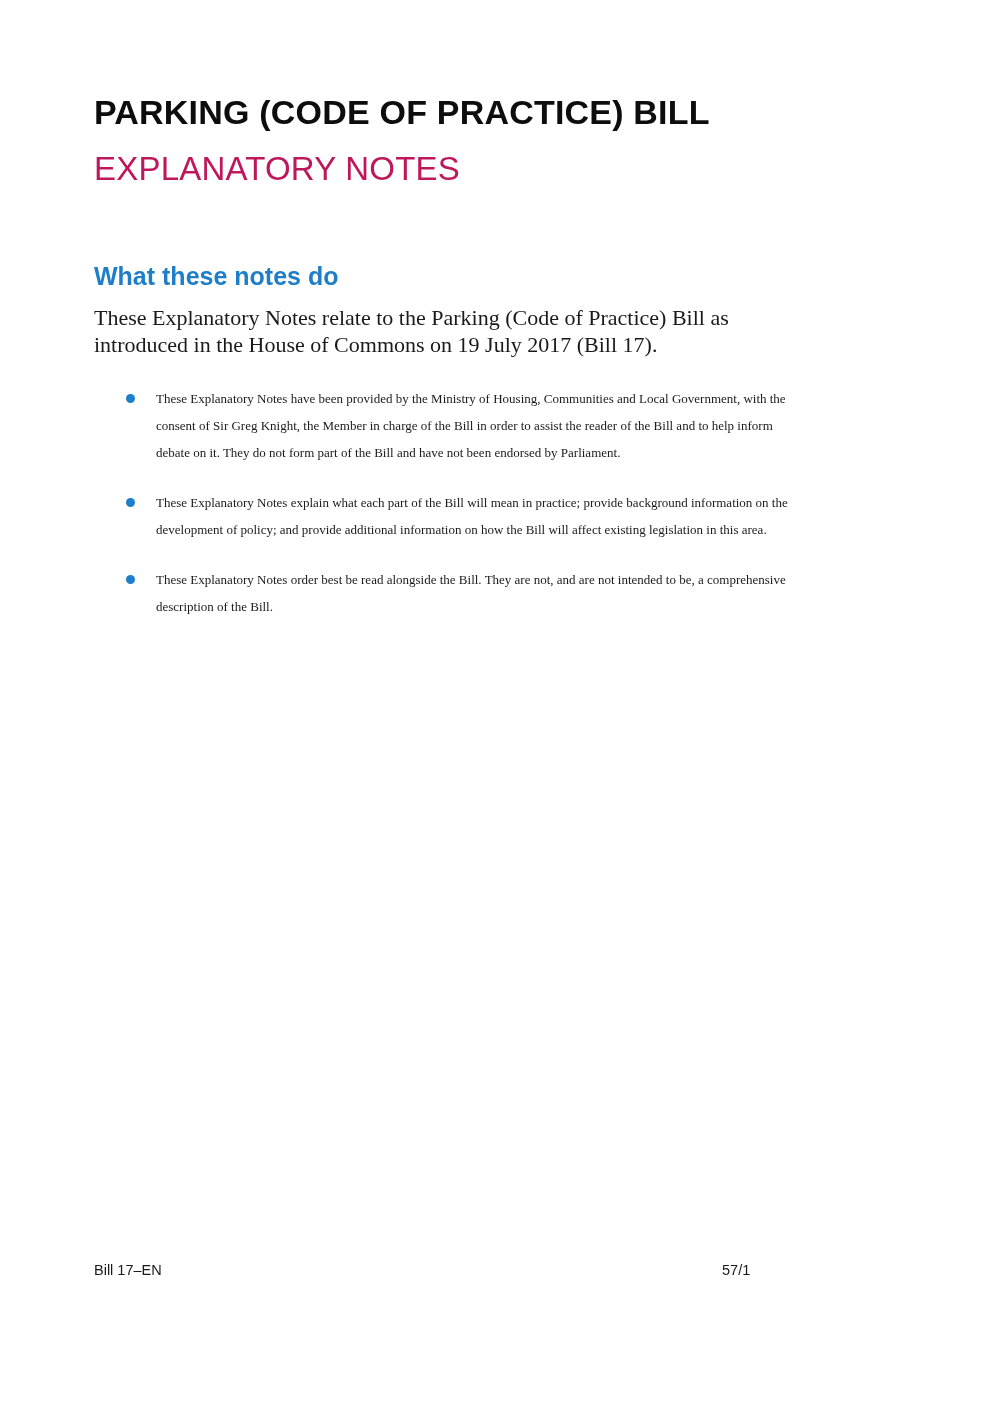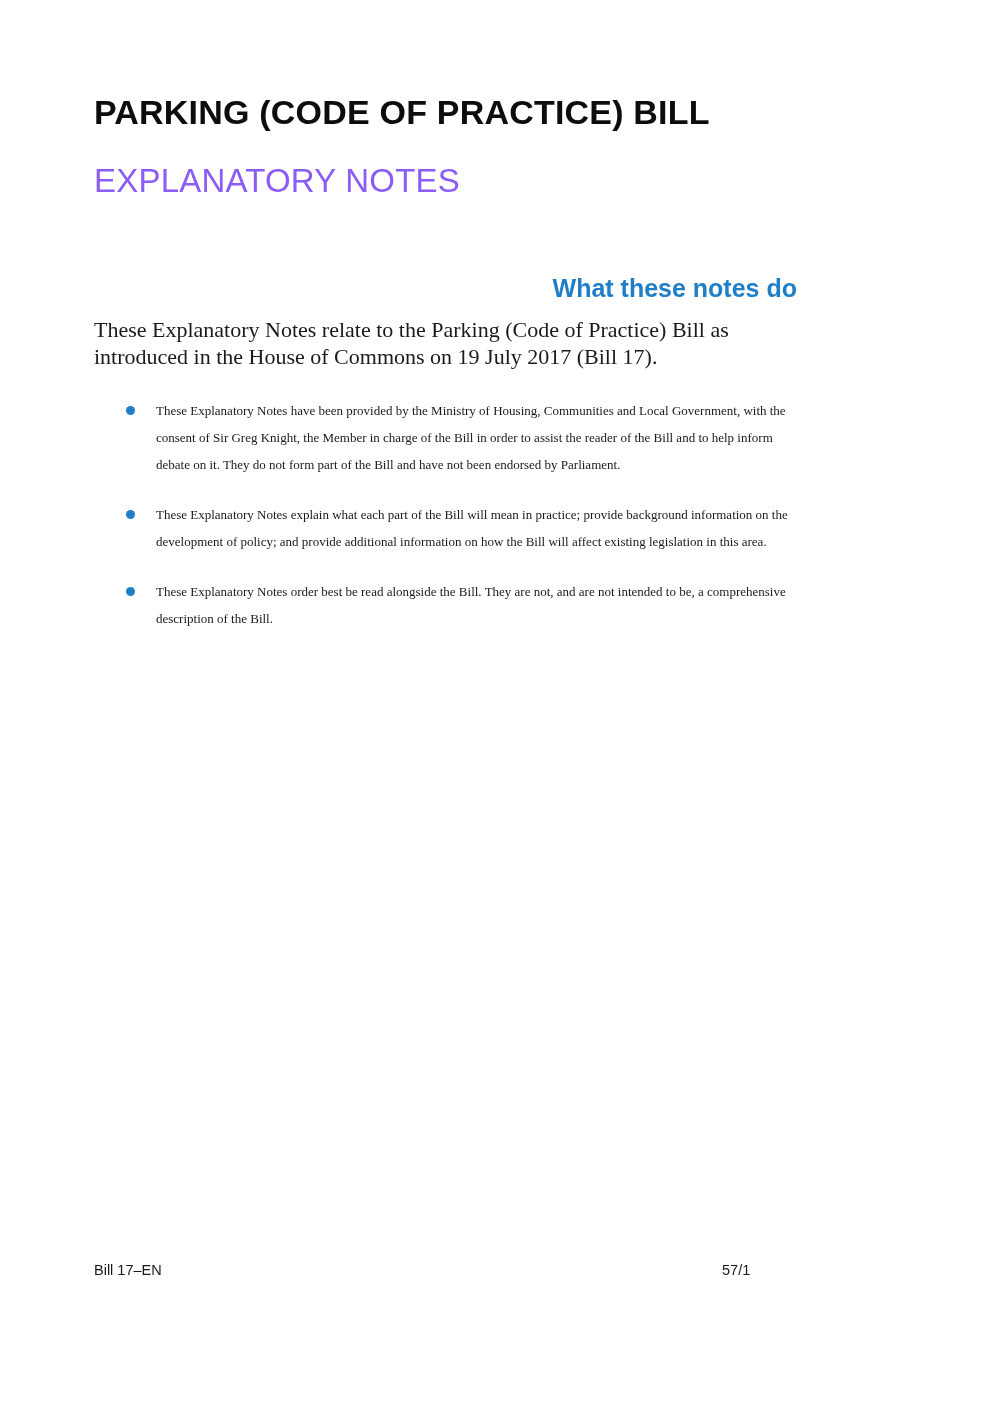--- a/index.html
+++ b/index.html
@@ -34,32 +34,31 @@
     line-height: 1.15;
     color: #0d0d0d;
     letter-spacing: 0.2px;
   }
 
   .doc-subtitle {
     font-family: "Liberation Sans", sans-serif;
     font-weight: 400;
     font-size: 33px;
     line-height: 1.15;
-    color: #8b5cf6;
-    margin-top: 30px;
+    color: #be185d;
+    margin-top: 18px;
     letter-spacing: 0.2px;
   }
 
   .section-heading {
     font-family: "Liberation Sans", sans-serif;
     font-weight: 700;
     font-size: 25px;
     color: var(--color-accent-blue, #1f7ec8);
     margin-top: 74px;
-    text-align: right;
   }
 
   .intro {
     margin-top: 13px;
     font-size: 22px;
     line-height: 27px;
     max-width: 800px;
   }
 
   .bullets {

